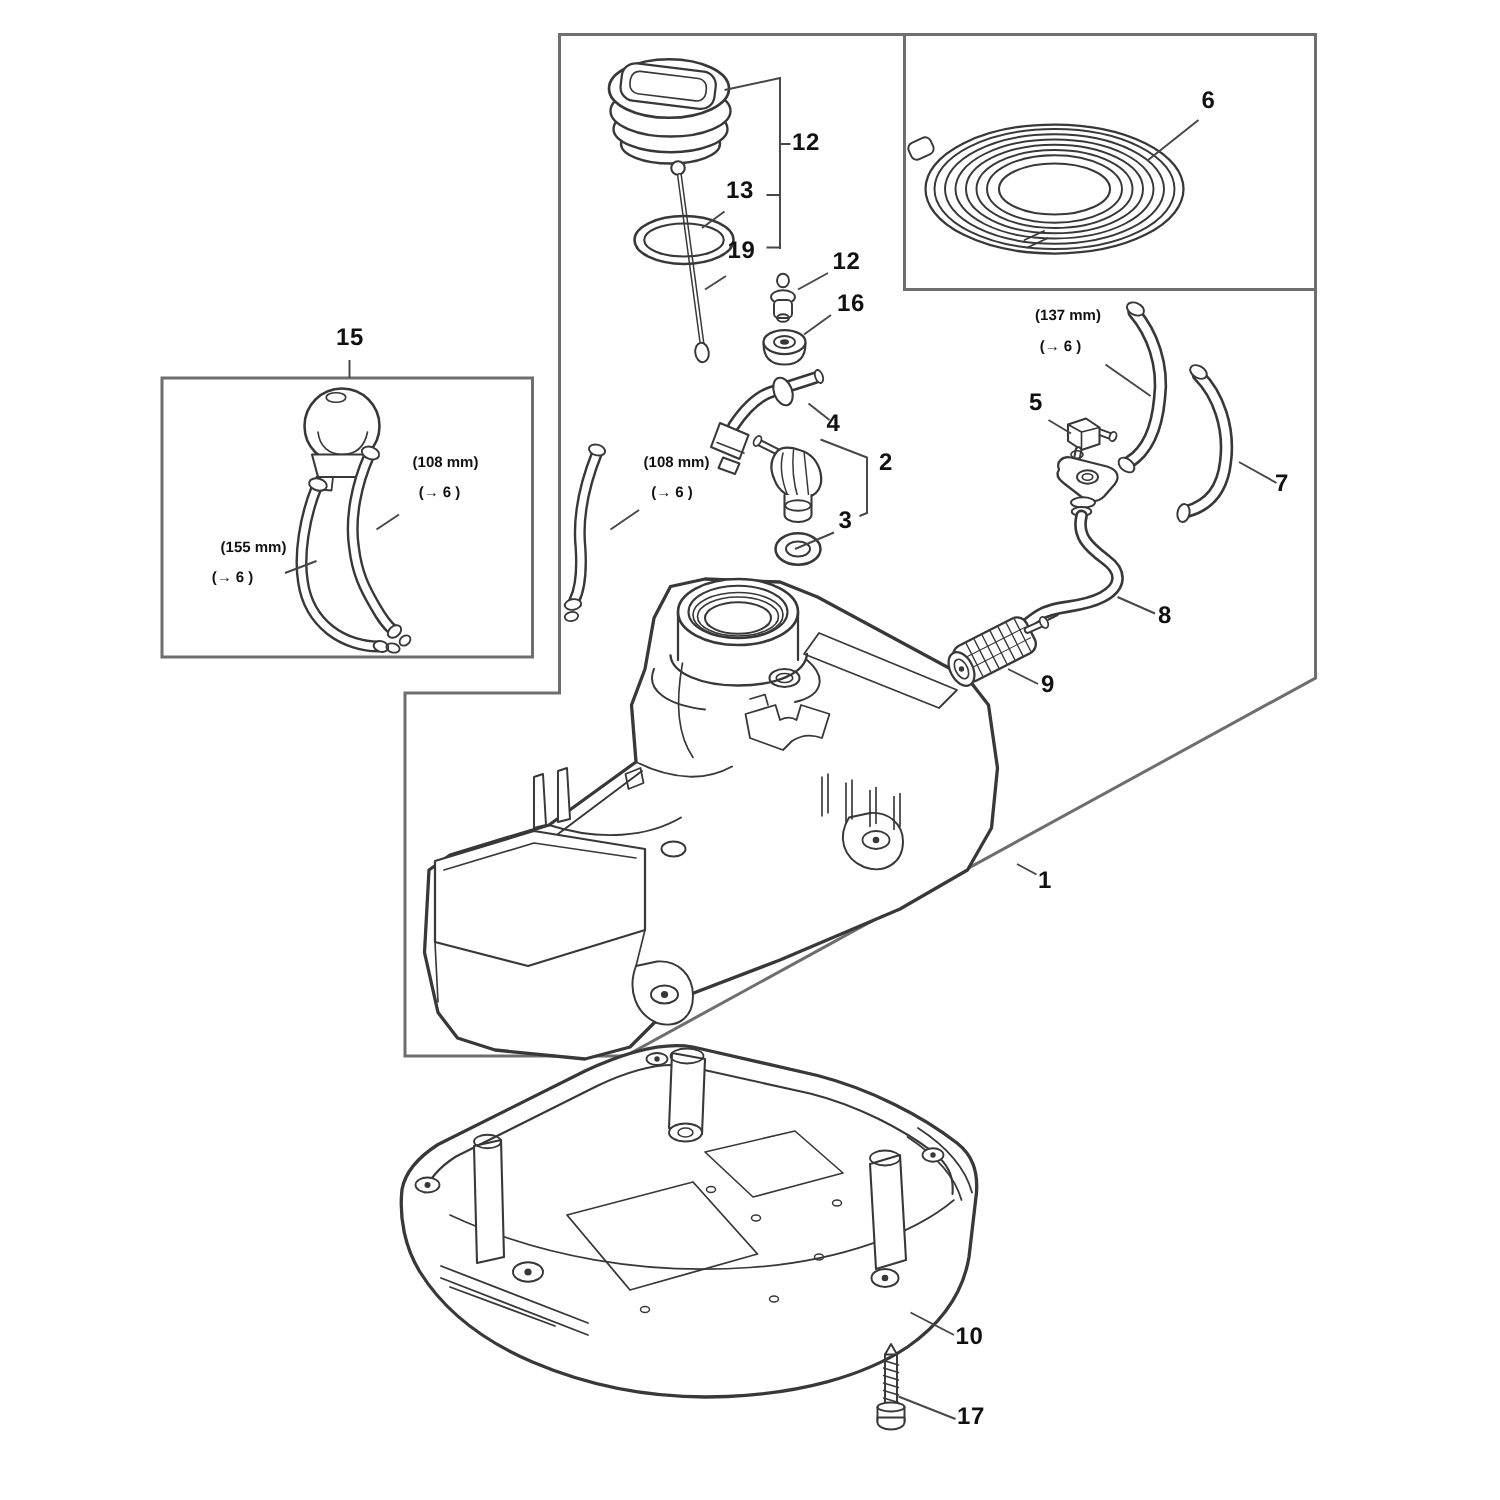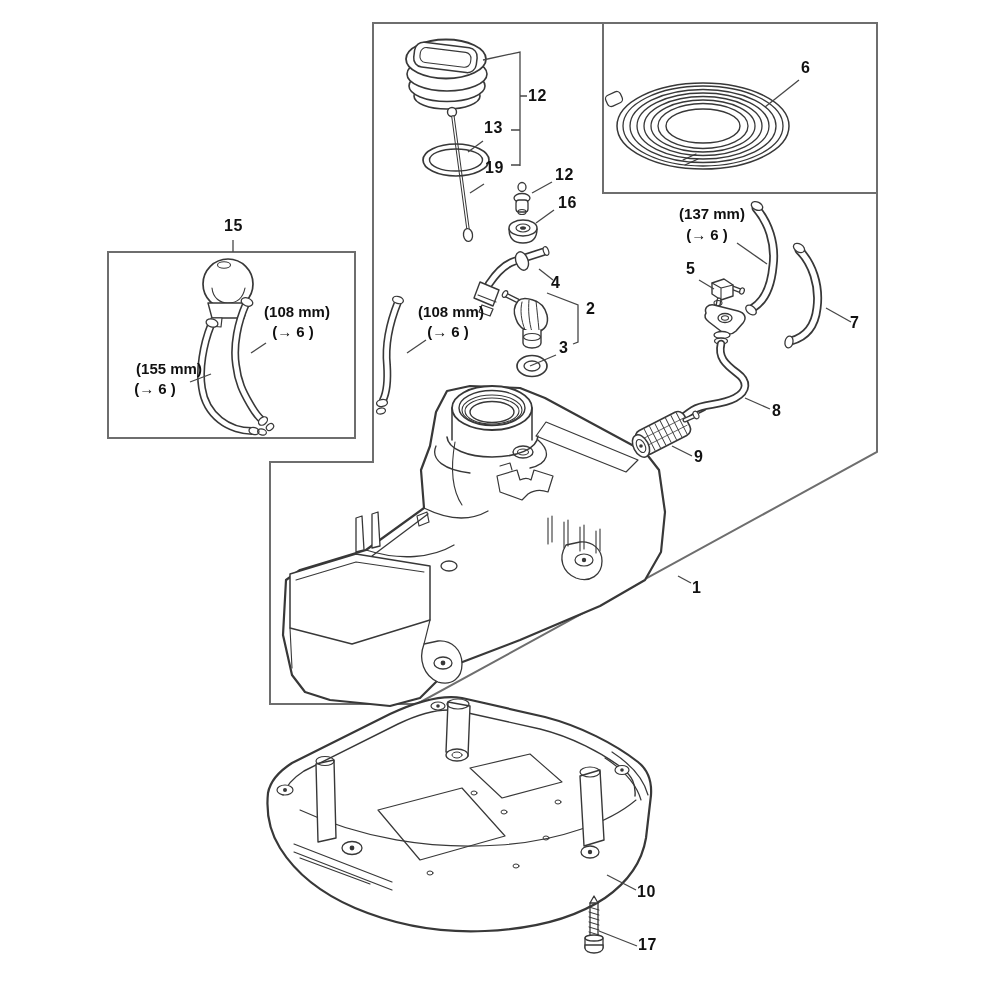--- a/index.html
+++ b/index.html
@@ -1,21 +1,21 @@
 <!DOCTYPE html>
 <html><head>
 <meta charset="utf-8">
 <style>
   html,body{margin:0;padding:0;background:#fff;}
   .stage{position:relative;width:1000px;height:1000px;background:#fff;overflow:hidden;
          font-family:"Liberation Sans",sans-serif;}
   .stage svg{position:absolute;left:0;top:0;}
   .callout{position:absolute;font-weight:bold;font-size:16px;color:#111;line-height:1;
            letter-spacing:0.5px;white-space:nowrap;}
-  .dim{position:absolute;font-weight:bold;font-size:15px;color:#111;line-height:1;
+  .dim{position:absolute;font-weight:bold;font-size:10px;color:#111;line-height:1;
        transform:translateX(-50%);white-space:nowrap;}
   .ink{stroke:#383838;fill:none;stroke-linecap:round;stroke-linejoin:round;}
   .wfill{fill:#ffffff;}
   .box{stroke:#6e6e6e;stroke-width:2;fill:none;}
   .leader{stroke:#474747;stroke-width:1.3;fill:none;}
   .tube-u{stroke:#383838;fill:none;stroke-linecap:round;stroke-linejoin:round;}
   .tube-o{stroke:#ffffff;fill:none;stroke-linecap:round;stroke-linejoin:round;}
 </style>
 </head>
 <body>

